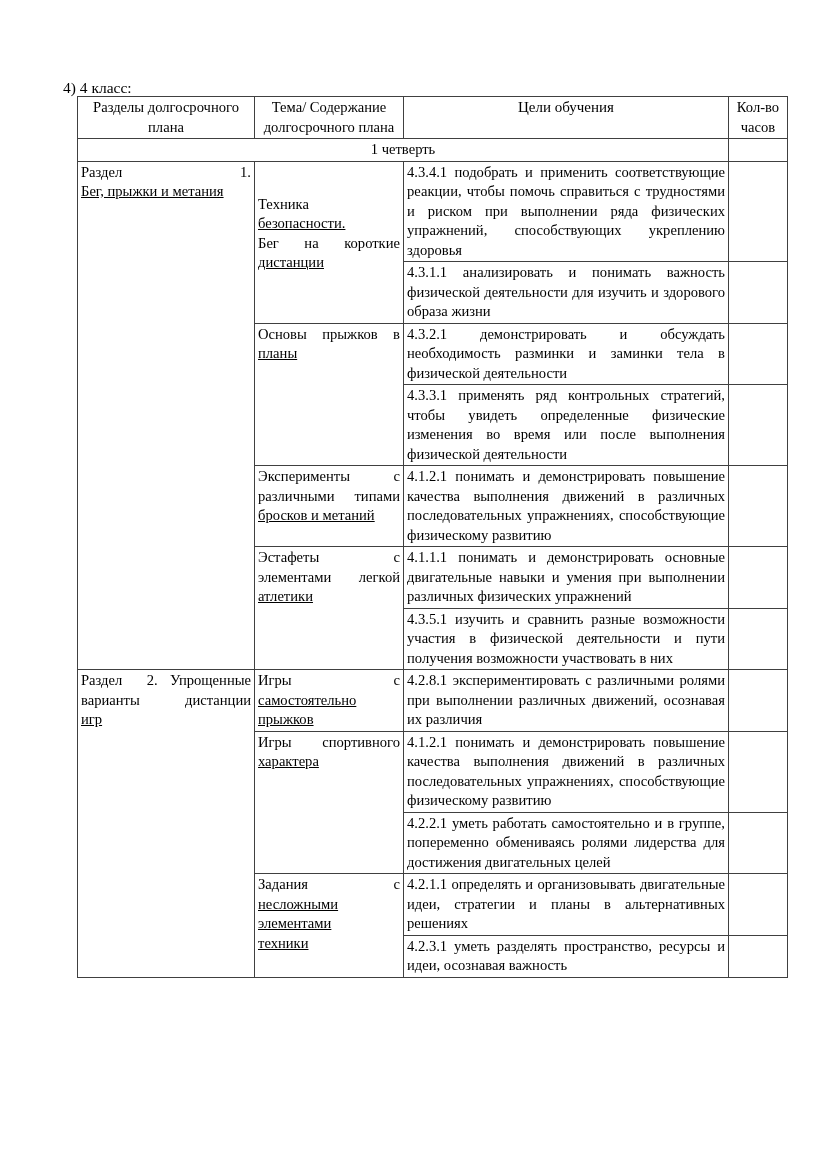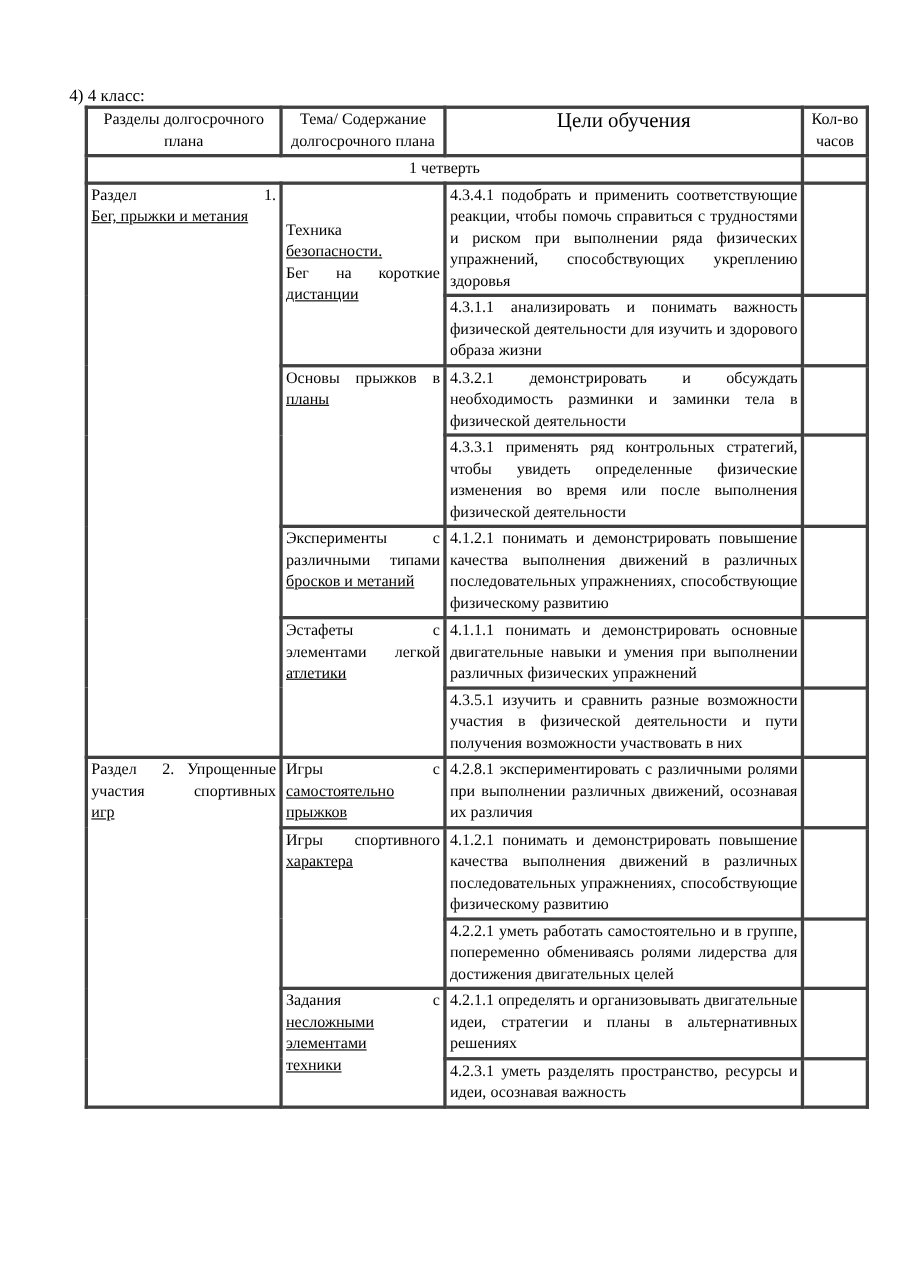--- a/index.html
+++ b/index.html
@@ -34,40 +34,40 @@
   table.plan {
     position: absolute;
     left: 77px;
     top: 96px;
     width: 710px;
     border-collapse: collapse;
     table-layout: fixed;
     font-size: 14.6px;
   }
   table.plan td, table.plan th {
-    border: 3px solid #404040;
+    border: 1px solid #404040;
     vertical-align: top;
     padding: 1px 3px 1px 3px;
     font-weight: normal;
     line-height: 19.5px;
   }
   
   col.c1 { width: 177px; }
   col.c2 { width: 149px; }
   col.c3 { width: 325px; }
   col.c4 { width: 59px; }
 
   thead th {
     text-align: center;
     font-weight: bold;
     vertical-align: middle;
     padding: 4px 3px;
     line-height: 20px;
   }
-  th.hdr-goals { font-size: 19px; }
+  th.hdr-goals { font-size: 15px; }
 
   .quarter-cell {
     text-align: center;
     padding-left: 3px;
   }
   .sect-cell {
     vertical-align: middle;
     text-align: center;
   }
   .sect-cell.justify-left {
@@ -186,21 +186,21 @@
         <td class="hours-cell"></td>
       </tr>
       <tr>
         <td class="goal-cell">4.3.5.1 изучить и сравнить разные возможности участия в физической деятельности и пути получения возможности участвовать в них</td>
         <td class="hours-cell"></td>
       </tr>
 
       <tr>
         <td class="sect-cell justify-left" rowspan="5">
           <span class="line j">Раздел&nbsp; 2. Упрощенные</span>
-          <span class="line j">участия спортивных</span>
+          <span class="line j">варианты дистанции</span>
           <span class="line l">игр</span>
         </td>
         <td class="topic-cell top">
           <span class="line j">Игры с</span>
           <span class="line l">самостоятельно</span>
           <span class="line l">прыжков</span>
         </td>
         <td class="goal-cell">4.2.8.1 экспериментировать с различными ролями при выполнении различных движений, осознавая их различия</td>
         <td class="hours-cell"></td>
       </tr>

